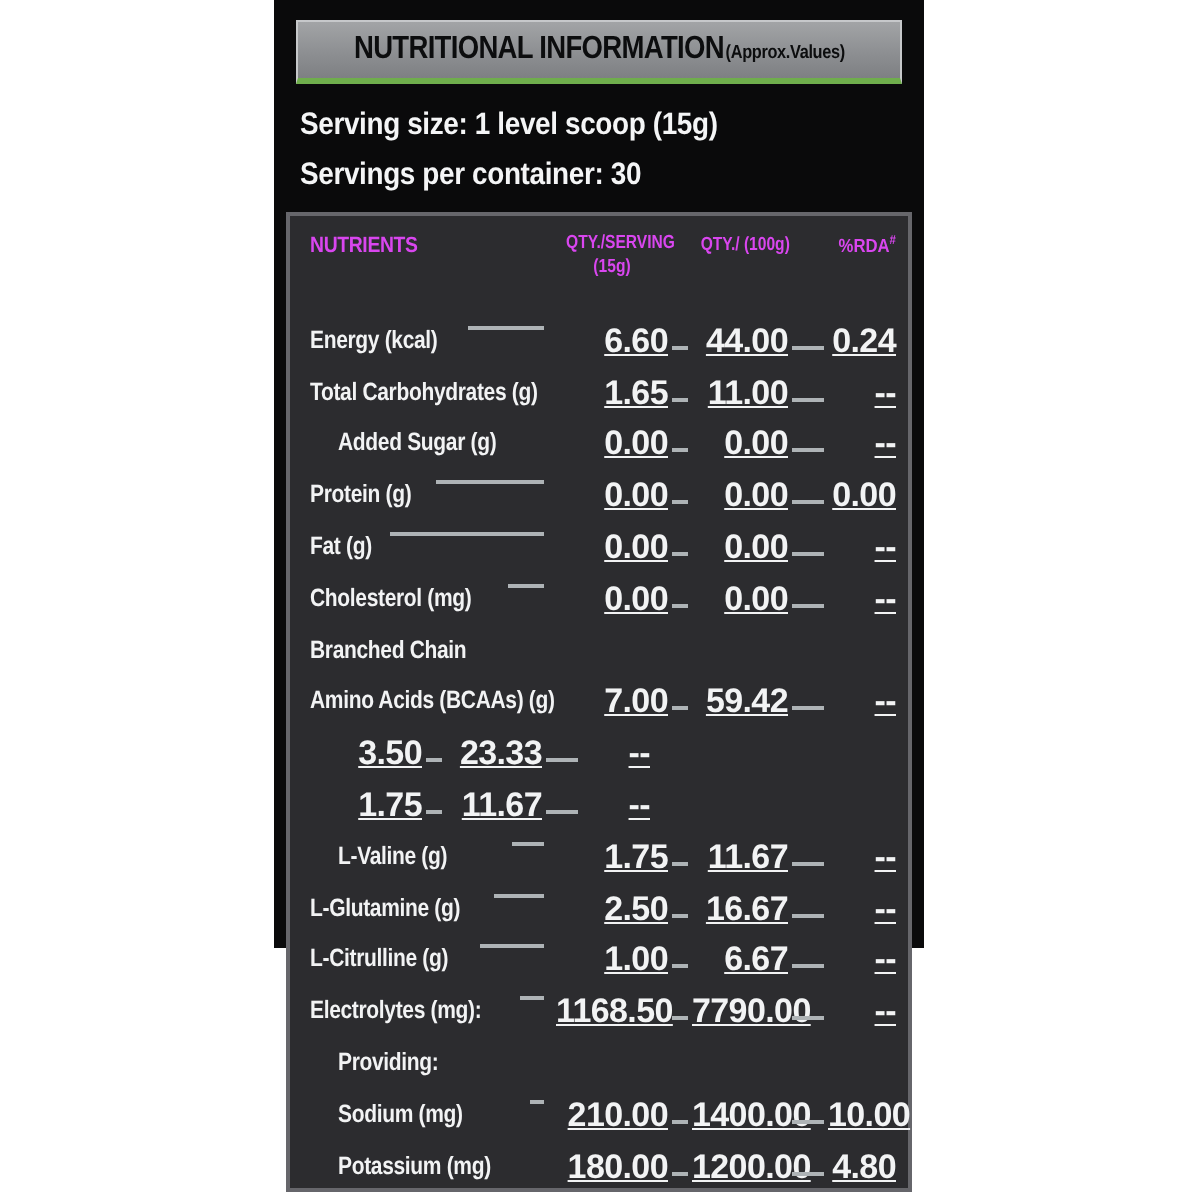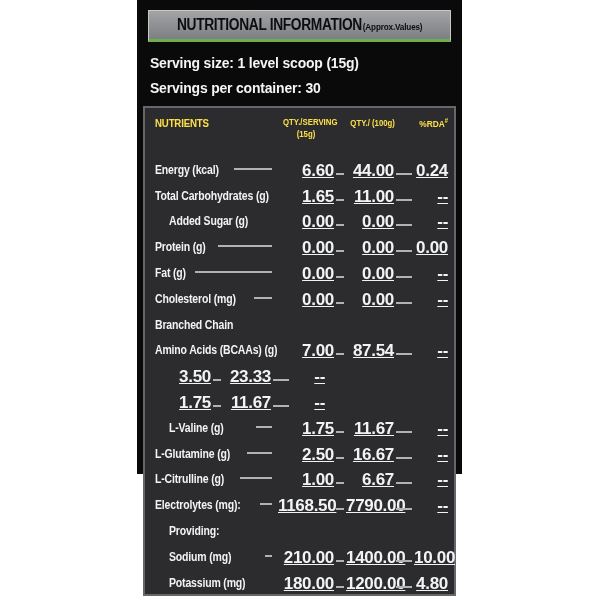--- a/index.html
+++ b/index.html
@@ -30,32 +30,32 @@
     font-size:15.5px; line-height:25px; white-space:nowrap; width:max-content;
     transform:scaleX(0.9); transform-origin:left center; letter-spacing:-0.2px;
   }
 
   .table-panel {
     box-sizing:border-box; margin:6px 6px 0; height:490px;
     background:#2c2c2f; border:2px solid #66666b;
     padding:8px 6px 0 10px;
   }
 
-  .thead { display:flex; align-items:flex-start; color:#fde047; margin-bottom:6px; height:30px; }
+  .thead { display:flex; align-items:flex-start; color:#d946ef; margin-bottom:6px; height:30px; }
   .th-label { flex:1 1 0; font-size:11px; letter-spacing:-0.2px; transform:scaleX(0.88); transform-origin:left top; padding-top:1px; }
   .th-c1 { width:56px; text-align:center; font-size:9.5px; line-height:11.5px; white-space:nowrap; transform:scaleX(0.82); transform-origin:center top; }
   .th-g1 { width:12px; }
   .th-c2 { width:48px; text-align:center; font-size:9.5px; white-space:nowrap; transform:scaleX(0.82); transform-origin:center top; padding-top:1px; }
   .th-g2 { width:20px; }
   .th-c3 { width:34px; text-align:right; font-size:9.5px; white-space:nowrap; transform:scaleX(0.88); transform-origin:right top; padding-top:1px; }
   .th-c3 sup { font-size:6.5px; }
 
   .rows { display:flex; flex-direction:column; }
   .row { display:flex; align-items:flex-end; height:25.8px; color:#f2f3f4; }
-  .cell-label { flex:1 1 0; min-width:0; display:flex; align-items:center; }
+  .cell-label { flex:1 1 0; min-width:0; display:flex; align-items:flex-start; }
   .row.indent .cell-label { padding-left:14px;gap:19px; }
   .ctext {
     white-space:nowrap; flex:0 0 auto; font-size:12.5px; line-height:15px;
     letter-spacing:-0.2px; transform:scaleX(0.84); transform-origin:left bottom;
   }
   .leader { flex:1 1 0; min-width:0; border-bottom:2px solid #aeb3b6; margin:0 6px 3px 3px; }
   .gap { flex:0 0 auto; display:flex; align-items:flex-end; }
   .g1 { width:12px; } .g2 { width:20px; }
   .gap .leader { width:100%; margin:0 2px 3px 2px; }
   .val { flex:0 0 auto; text-align:right; font-size:17px; line-height:15px; letter-spacing:-0.3px; white-space:nowrap;text-decoration:underline; }
@@ -199,21 +199,21 @@
 
   <div class="row">
     <div class="cell-label">
       <span class="ctext">Amino Acids (BCAAs) (g)</span>
       <div class="leader"></div>
     </div>
     <div class="val v1">7.00</div>
     <div class="gap g1">
             <div class="leader"></div>
           </div>
-    <div class="val v2">87.54</div>
+    <div class="val v2">59.42</div>
     <div class="gap g2">
             <div class="leader"></div>
           </div>
     <div class="val v3">--</div>
   </div>
 
   <div class="row indent">
     <div class="val v1">3.50</div>
     <div class="gap g1">
             <div class="leader"></div>

